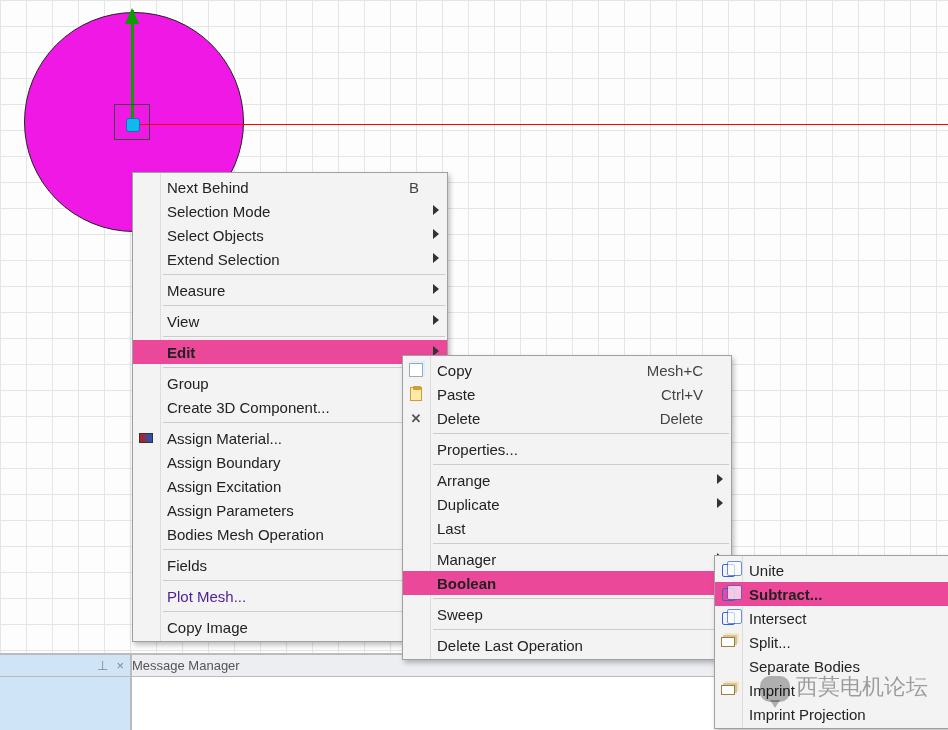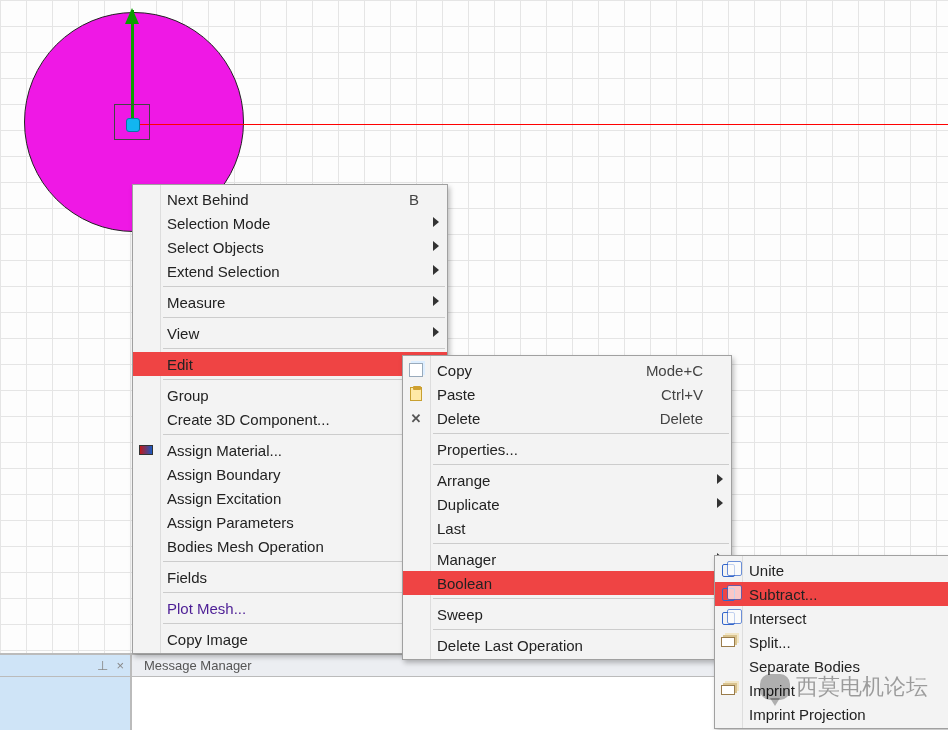--- a/index.html
+++ b/index.html
@@ -51,21 +51,21 @@
   .panel-bar {
     position: absolute; left: 0; top: 655px; width: 948px; height: 22px;
     display: flex; align-items: center; font-size: 13px; color: #555;
     border-bottom: 1px solid #bbb;
   }
   .panel-pin {
     width: 130px; display: flex; justify-content: flex-end; align-items: center;
     padding-right: 6px; gap: 8px; color: #888;
   }
   .panel-title {
-    flex: 1; padding-left: 12px; background: #eceef2;
+    flex: 1; padding-left: 0; background: #eceef2;
     line-height: 21px; border-left: 2px solid #bbb;
   }
   .panel-body {
     position: absolute; left: 130px; top: 677px; width: 818px; height: 53px;
     background: #fff; border-left: 2px solid #bbb;
   }
   .left-gutter {
     position: absolute; left: 0; top: 655px; width: 130px; height: 75px;
     background: #cfe4f7;
   }
@@ -90,39 +90,39 @@
   .mi .arrow {
     position: absolute; right: 8px; top: 6px; width: 0; height: 0;
     border-top: 5px solid transparent; border-bottom: 5px solid transparent;
     border-left: 6px solid #333;
   }
   .mi .ico {
     position: absolute; left: 5px; top: 4px; width: 16px; height: 16px;
     display: flex; align-items: center; justify-content: center;
     font-size: 13px; color: #555;
   }
-  .mi.hl { background: #ef4444; }
+  .mi.hl { background: #ec4899; font-weight: bold; }
   .mi.disabled .lbl { color: #4c1d95; }
   .sep { height: 1px; margin: 3px 2px 3px 30px; background: #ccc; }
 
   
   .ic-copy { width: 14px; height: 14px; background: #fff; border: 1px solid #9ab; box-shadow: 2px -2px 0 #def; }
   .ic-paste { width: 12px; height: 14px; background: #ffe9a6; border: 1px solid #c8a030; position: relative; }
   .ic-paste::after { content:""; position:absolute; left:2px; top:-2px; width:8px; height:4px; background:#cfa030; border-radius:1px;}
   .ic-del { font-weight: bold; color:#444; }
   .ic-mat { width:14px; height:10px; background: linear-gradient(90deg,#c21919,#1959c2); border:1px solid #333;}
   .ic-bool { width: 13px; height: 13px; border: 1.4px solid #36c; border-radius: 2px; position: relative; }
   .ic-bool::after { content:""; position:absolute; width:13px; height:13px; border:1.4px solid #36c; border-radius:2px; left:4px; top:-4px; background:#fff; opacity:.7;}
   .ic-row  { width:14px; height:10px; background:#fff; border:1px solid #9a7c4b; box-shadow: 2px -2px 0 #d9c38f, 4px -4px 0 #f2e6c6; }
 
   
   .wm {
     position: absolute; right: 20px; bottom: 28px;
     color: rgba(0,0,0,0.36); font-size: 22px; font-weight: 500;
-    display: flex; align-items: center; gap: 6px; pointer-events: none;
+    display: flex; align-items: flex-end; gap: 6px; pointer-events: none;
   }
   .wm .bubble {
     width: 30px; height: 26px; border-radius: 10px; background: rgba(0,0,0,0.28);
     position: relative;
   }
   .wm .bubble::after {
     content:""; position:absolute; left:10px; bottom:-6px;
     border-left:5px solid transparent; border-right:5px solid transparent;
     border-top:8px solid rgba(0,0,0,0.28);
   }
@@ -141,21 +141,21 @@
 <div class="left-gutter"></div>
 <div class="panel-bar">
   <div class="panel-pin">
     <span>⊥</span>
     <span>×</span>
   </div>
   <div class="panel-title">Message Manager</div>
 </div>
 <div class="panel-body"></div>
 
-<div class="menu" style="left:132px; top:184px; width:316px;">
+<div class="menu" style="left:132px; top:172px; width:316px;">
   <div class="icon-col"></div>
 
   <div class="mi">
     <span class="lbl">Next Behind</span>
     <span class="accel">B</span>
   </div>
   <div class="mi">
     <span class="lbl">Selection Mode</span>
     <span class="arrow"></span>
   </div>
@@ -229,21 +229,21 @@
 </div>
 
 <div class="menu" style="left:402px; top:355px; width:330px;">
   <div class="icon-col"></div>
 
   <div class="mi">
     <span class="ico">
         <span class="ic-copy"></span>
       </span>
     <span class="lbl">Copy</span>
-    <span class="accel">Mode+C</span>
+    <span class="accel">Mesh+C</span>
   </div>
   <div class="mi">
     <span class="ico">
         <span class="ic-paste"></span>
       </span>
     <span class="lbl">Paste</span>
     <span class="accel">Ctrl+V</span>
   </div>
   <div class="mi">
     <span class="ico ic-del">✕</span>

